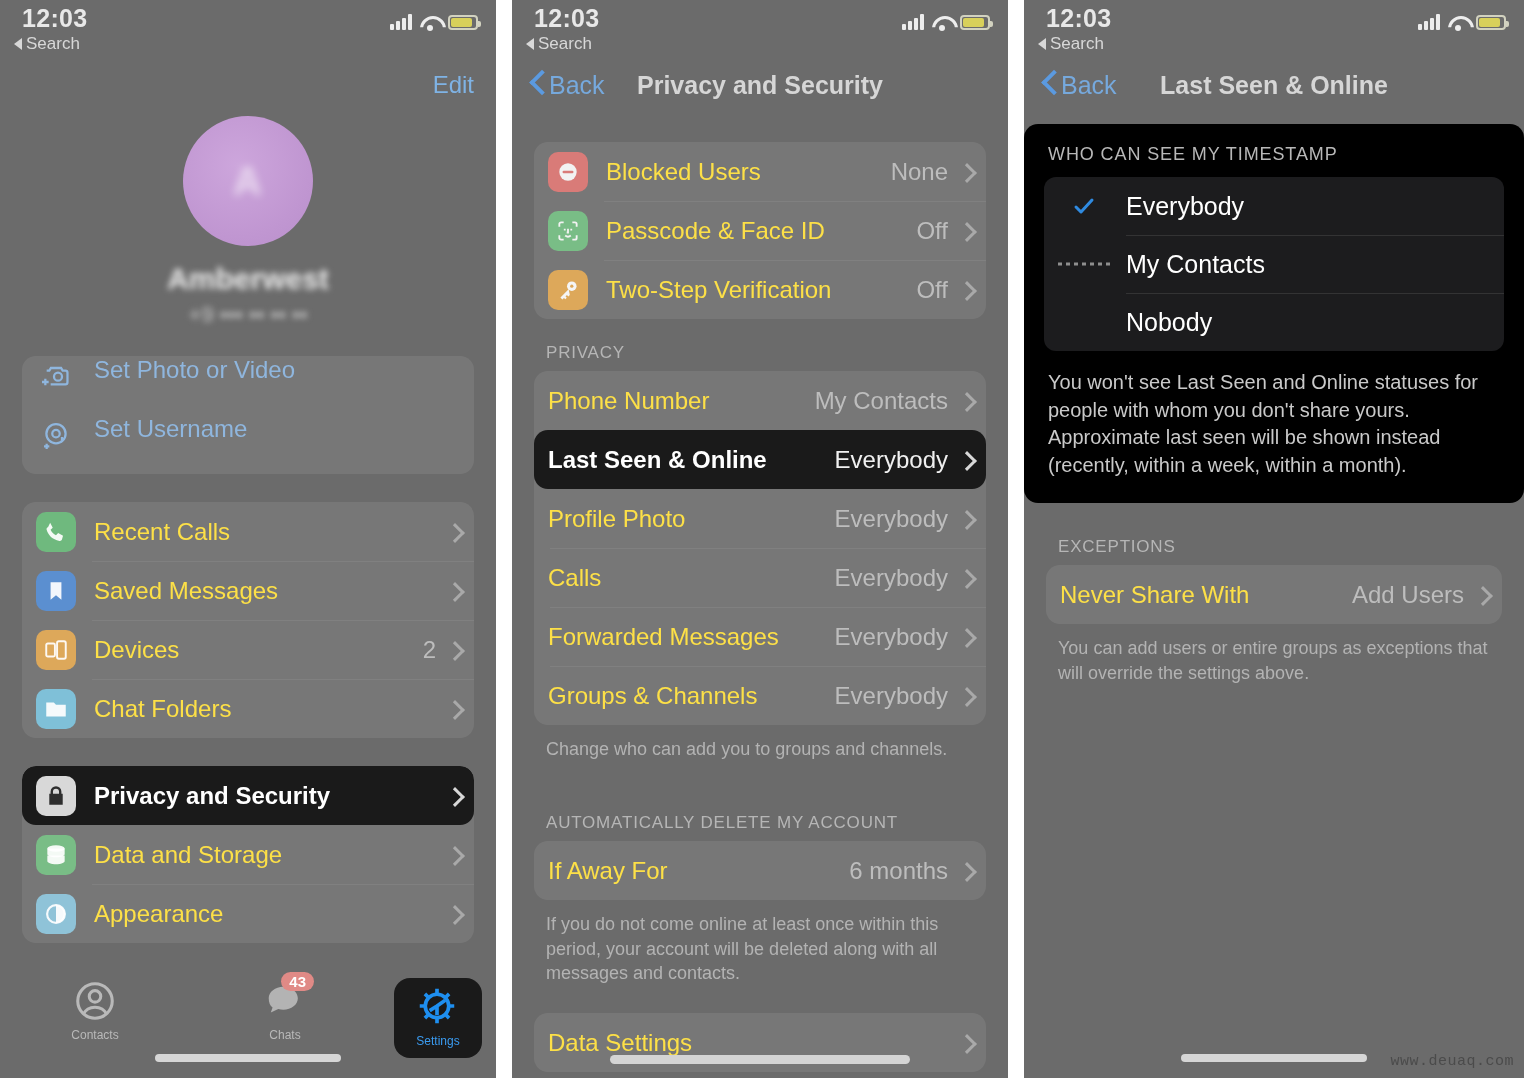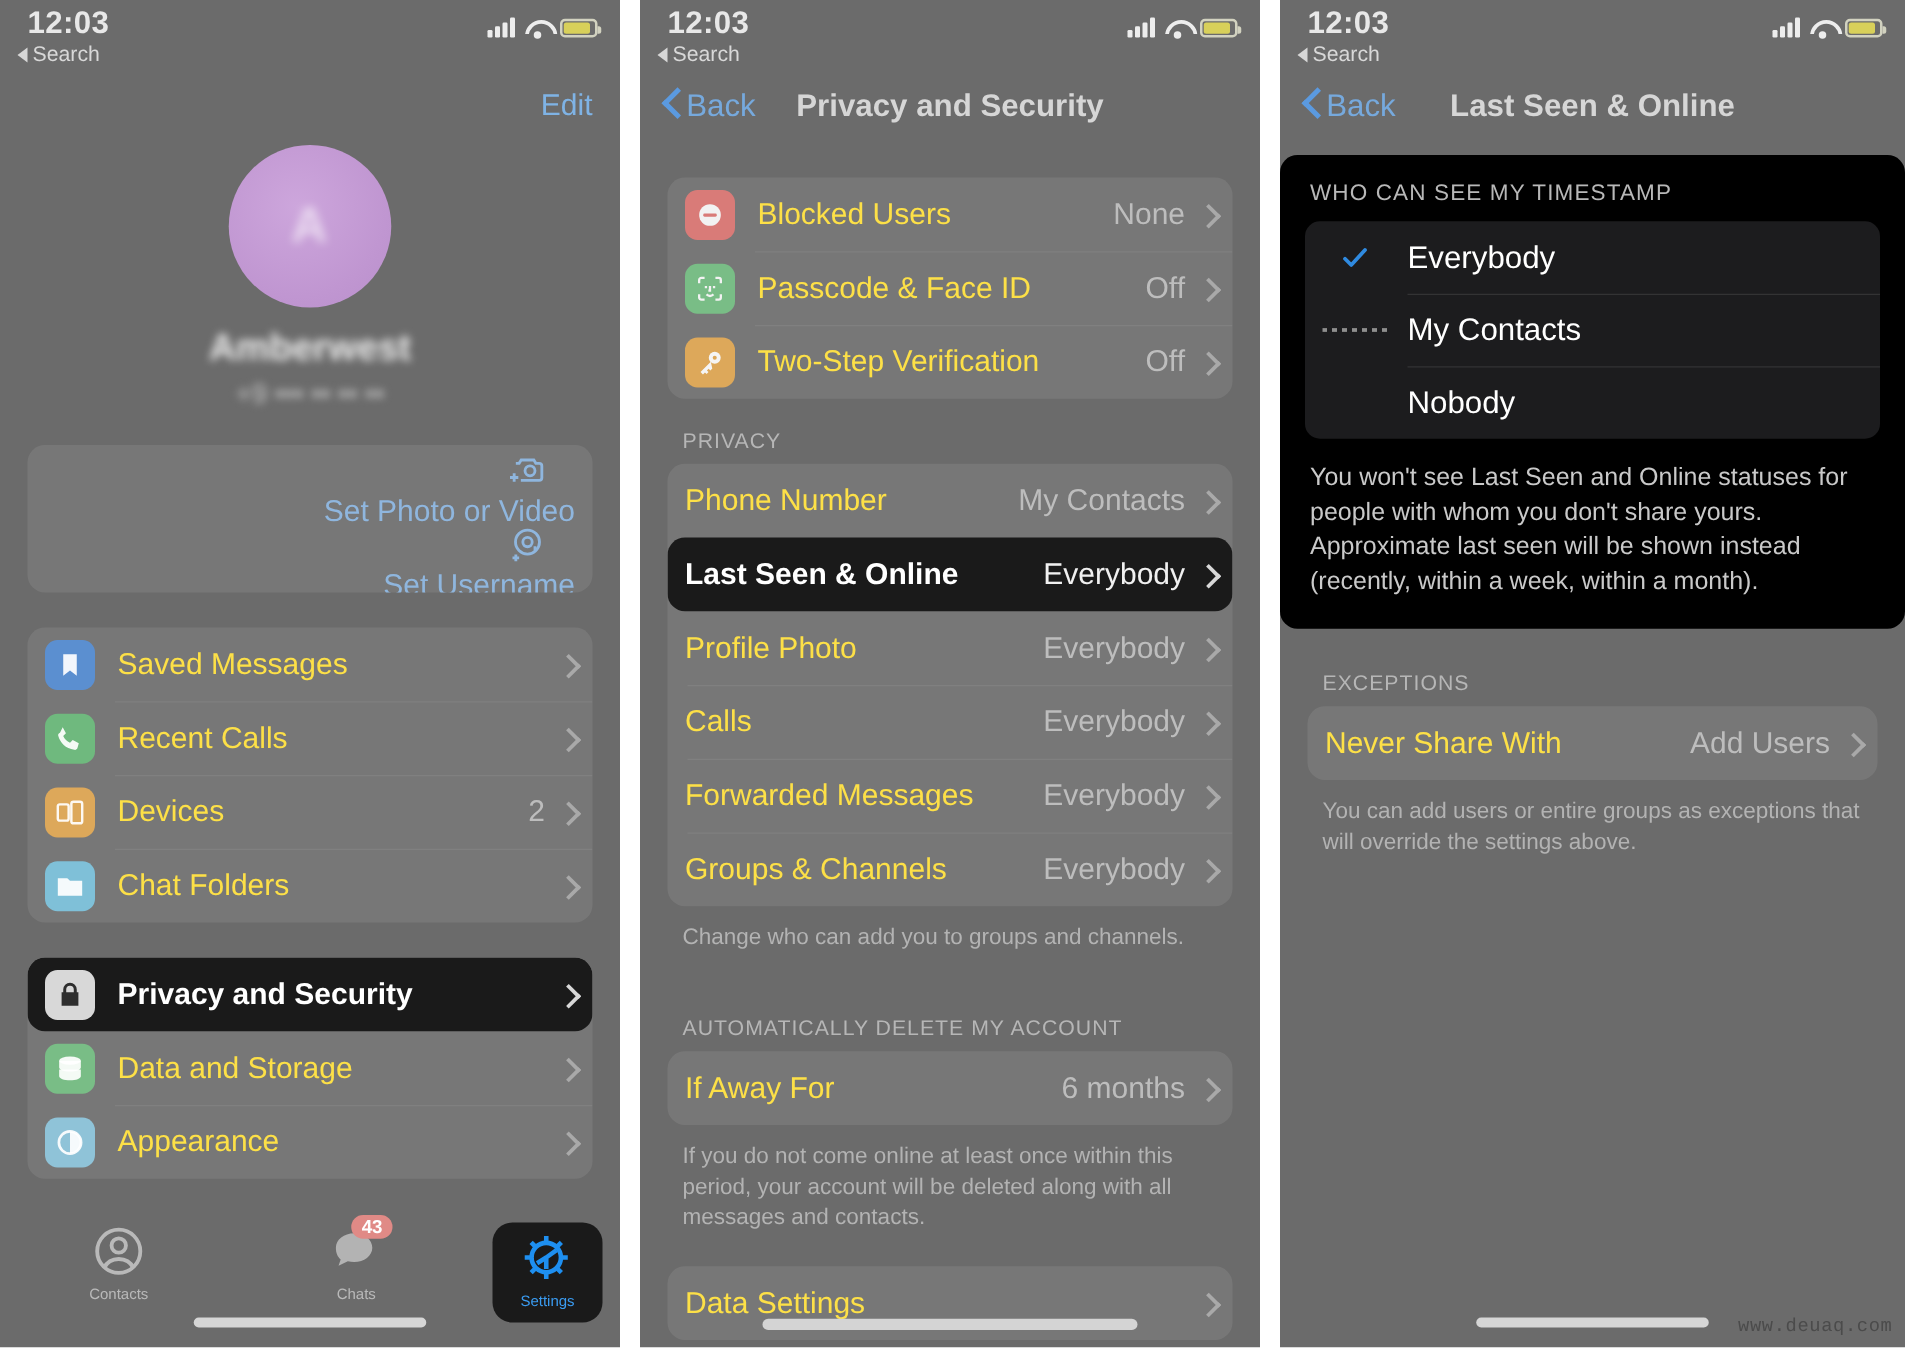--- a/index.html
+++ b/index.html
@@ -177,21 +177,21 @@
   
   .icn {
     width: 40px; height: 40px; border-radius: 10px;
     margin-right: 18px; flex: 0 0 40px;
     display: flex; align-items: center; justify-content: center;
     color: rgba(255,255,255,.92);
   }
   .icn svg { width: 26px; height: 26px; display: block; }
 
   
-  .linkrow { display: flex; align-items: flex-end; height: 59px; padding: 0 14px; flex-direction: column; }
+  .linkrow { display: flex; align-items: flex-start; height: 59px; padding: 0 14px; }
   .linkrow .lk-icon {
     width: 40px; height: 40px; margin-right: 18px; flex: 0 0 40px;
     display: flex; align-items: center; justify-content: center;
   }
   .linkrow .lk-icon svg { width: 32px; height: 32px; stroke: #8fb6de; fill: none; stroke-width: 1.7; }
   .linkrow .lk-label { font-size: 24px; color: #8fb6de; }
 
   
   .tabbar {
     position: absolute; left: 0; right: 0; bottom: 0; height: 108px;
@@ -330,36 +330,36 @@
             </svg>
         </span>
         <span class="lk-label">Set Username</span>
       </div>
     </div>
 
     <div class="spacer-28"></div>
 
     <div class="group">
       <div class="row">
+        <span class="icn" style="background:#6fb97e">
+          <svg viewBox="0 0 24 24" fill="currentColor">
+              <path d="M6.6 3.5 9 8l-2 2c1 2.2 2.8 4 5 5l2-2 4.5 2.4-1 3.5c-.3 1-1.3 1.5-2.3 1.3C8.6 19 4.9 15.3 3.3 9.8 3 8.8 3.6 7.8 4.6 7.5z"></path>
+            </svg>
+        </span>
+        <span class="row-label">Recent Calls</span>
+        <span class="row-value"></span>
+        <span class="chev"></span>
+      </div>
+      <div class="row">
         <span class="icn" style="background:#5b8fd0">
           <svg viewBox="0 0 24 24" fill="currentColor">
               <path d="M7 4h10v16l-5-4-5 4z"></path>
             </svg>
         </span>
         <span class="row-label">Saved Messages</span>
-        <span class="row-value"></span>
-        <span class="chev"></span>
-      </div>
-      <div class="row">
-        <span class="icn" style="background:#6fb97e">
-          <svg viewBox="0 0 24 24" fill="currentColor">
-              <path d="M6.6 3.5 9 8l-2 2c1 2.2 2.8 4 5 5l2-2 4.5 2.4-1 3.5c-.3 1-1.3 1.5-2.3 1.3C8.6 19 4.9 15.3 3.3 9.8 3 8.8 3.6 7.8 4.6 7.5z"></path>
-            </svg>
-        </span>
-        <span class="row-label">Recent Calls</span>
         <span class="row-value"></span>
         <span class="chev"></span>
       </div>
       <div class="row">
         <span class="icn" style="background:#dda85a">
           <svg viewBox="0 0 24 24" fill="none" stroke="currentColor" stroke-width="1.8">
               <rect x="3" y="6" width="8" height="12" rx="1.4"></rect>
               <rect x="13" y="4" width="8" height="16" rx="1.6"></rect>
             </svg>
         </span>

